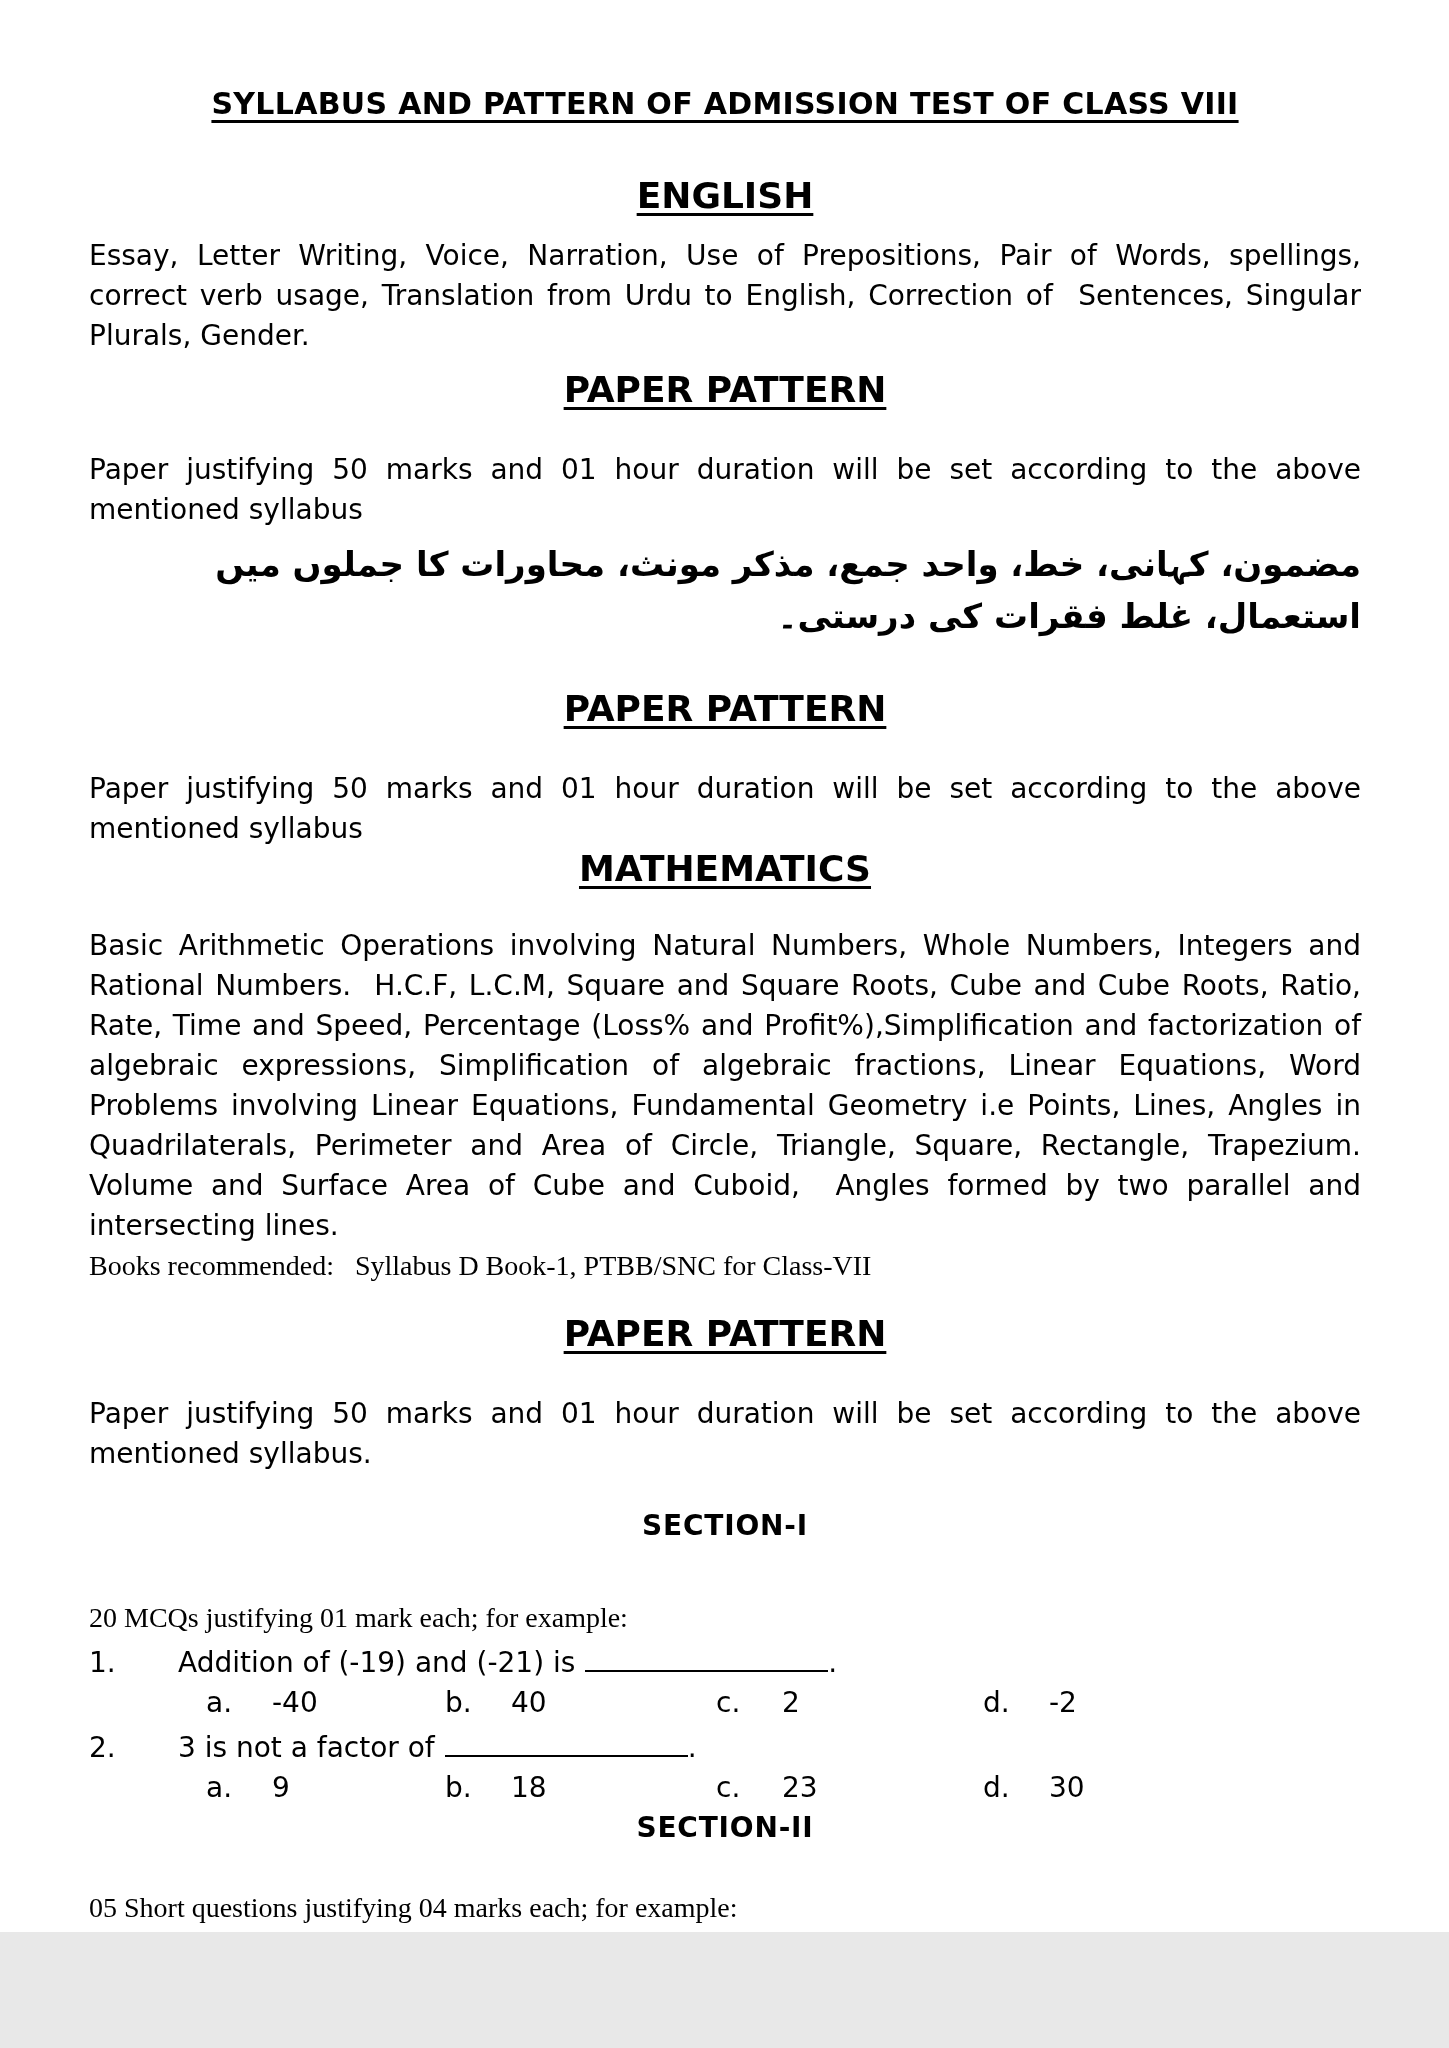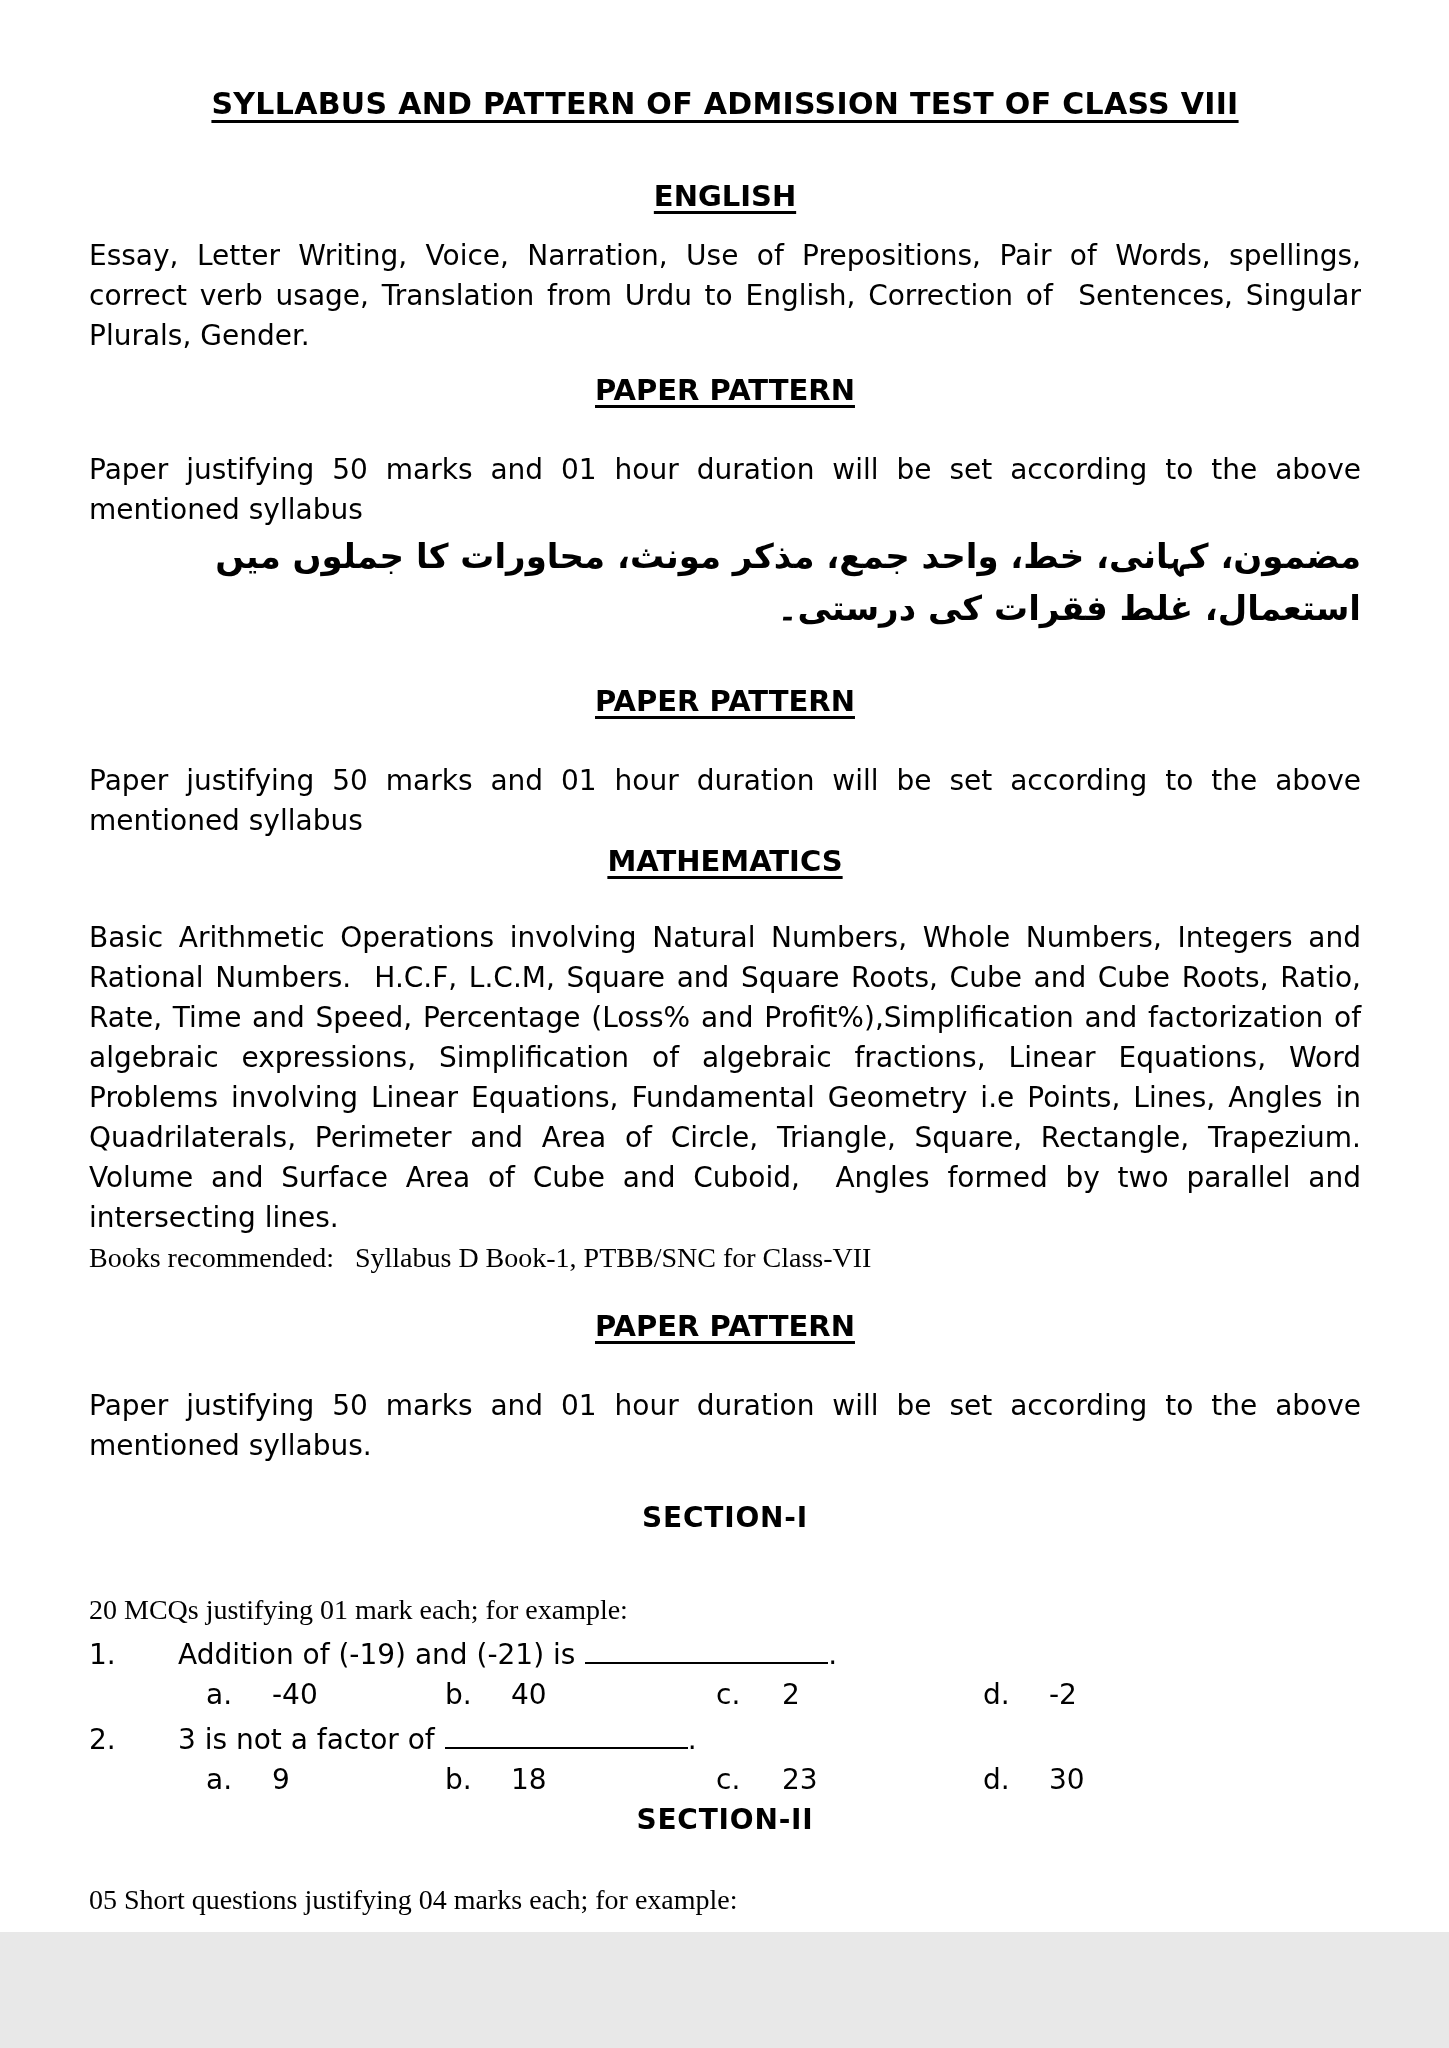--- a/index.html
+++ b/index.html
@@ -26,21 +26,21 @@
     font-weight: bold;
     text-align: center;
     text-decoration: underline;
     text-decoration-thickness: 3px;
     text-underline-offset: 6px;
     letter-spacing: 0.3px;
     line-height: 40px;
   }
 
   .subject-heading {
-    font-size: 29px;
+    font-size: 36px;
     font-weight: bold;
     text-align: center;
     text-decoration: underline;
     text-decoration-thickness: 2.5px;
     text-underline-offset: 5px;
     line-height: 40px;
   }
 
   .section-heading {
     font-size: 28px;
@@ -68,21 +68,21 @@
     font-size: 34px;
     line-height: 52px;
   }
 
   
   .m-english       { margin-top: 52px; }
   .m-eng-para      { margin-top: 20px; }
   .m-eng-pp        { margin-top: 14px; }
   .m-eng-pp-text   { margin-top: 40px; }
   .m-urdu          { margin-top: 2px;  }
-  .m-urdu-syllabus {  }
+  .m-urdu-syllabus { margin-top: 8px;  }
   .m-urdu-pp       { margin-top: 47px; }
   .m-urdu-pp-text  { margin-top: 40px; }
   .m-math          { margin-top: 0px;  }
   .m-math-para     { margin-top: 37px; }
   .m-books         { margin-top: 0px;  }
   .m-math-pp       { margin-top: 28px; }
   .m-math-pp-text  { margin-top: 40px; }
   .m-sec1          { margin-top: 32px; }
   .m-sec1-intro    { margin-top: 52px; }
   .m-sec2-intro    { margin-top: 40px; }

